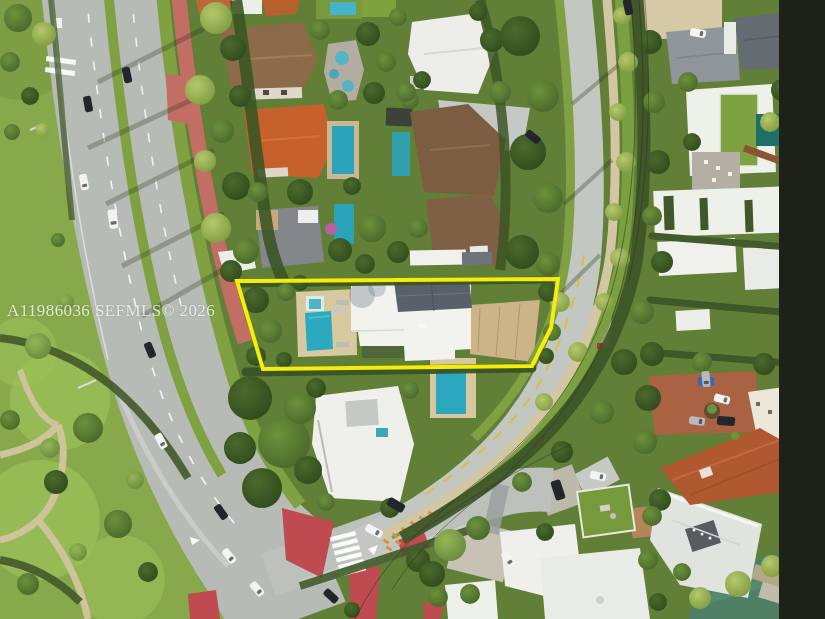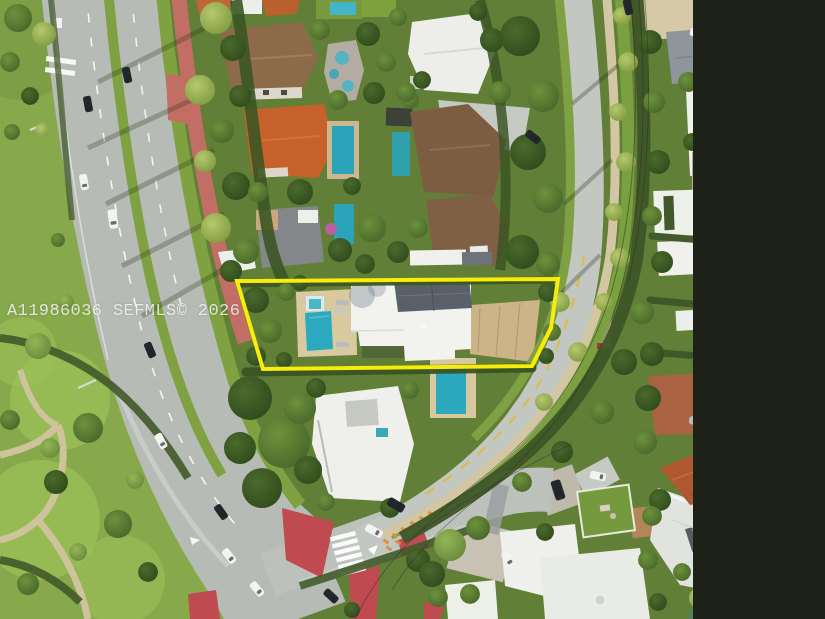--- a/index.html
+++ b/index.html
@@ -1,16 +1,16 @@
 <!DOCTYPE html>
 <html><head>
 <meta charset="utf-8">
 <style>
   html,body{margin:0;padding:0;background:#1d2117;}
-  .stage{position:relative;width:693px;height:619px;overflow:hidden;background:#627f37;font-family:Liberation Mono, monospace;}
+  .stage{position:relative;width:779px;height:619px;overflow:hidden;background:#627f37;font-family:Liberation Serif, serif;}
   .stage svg{position:absolute;left:0;top:0;}
   .watermark{position:absolute;white-space:nowrap;font-weight:400;text-shadow:0 0 2px rgba(60,70,40,.35);user-select:none;}
 </style>
 </head>
 <body>
 
 <div class="stage">
   <svg id="scene" width="825" height="619" viewBox="0 0 825 619">
       <defs>
         <radialGradient id="tg-d" cx="38%" cy="35%" r="75%">

